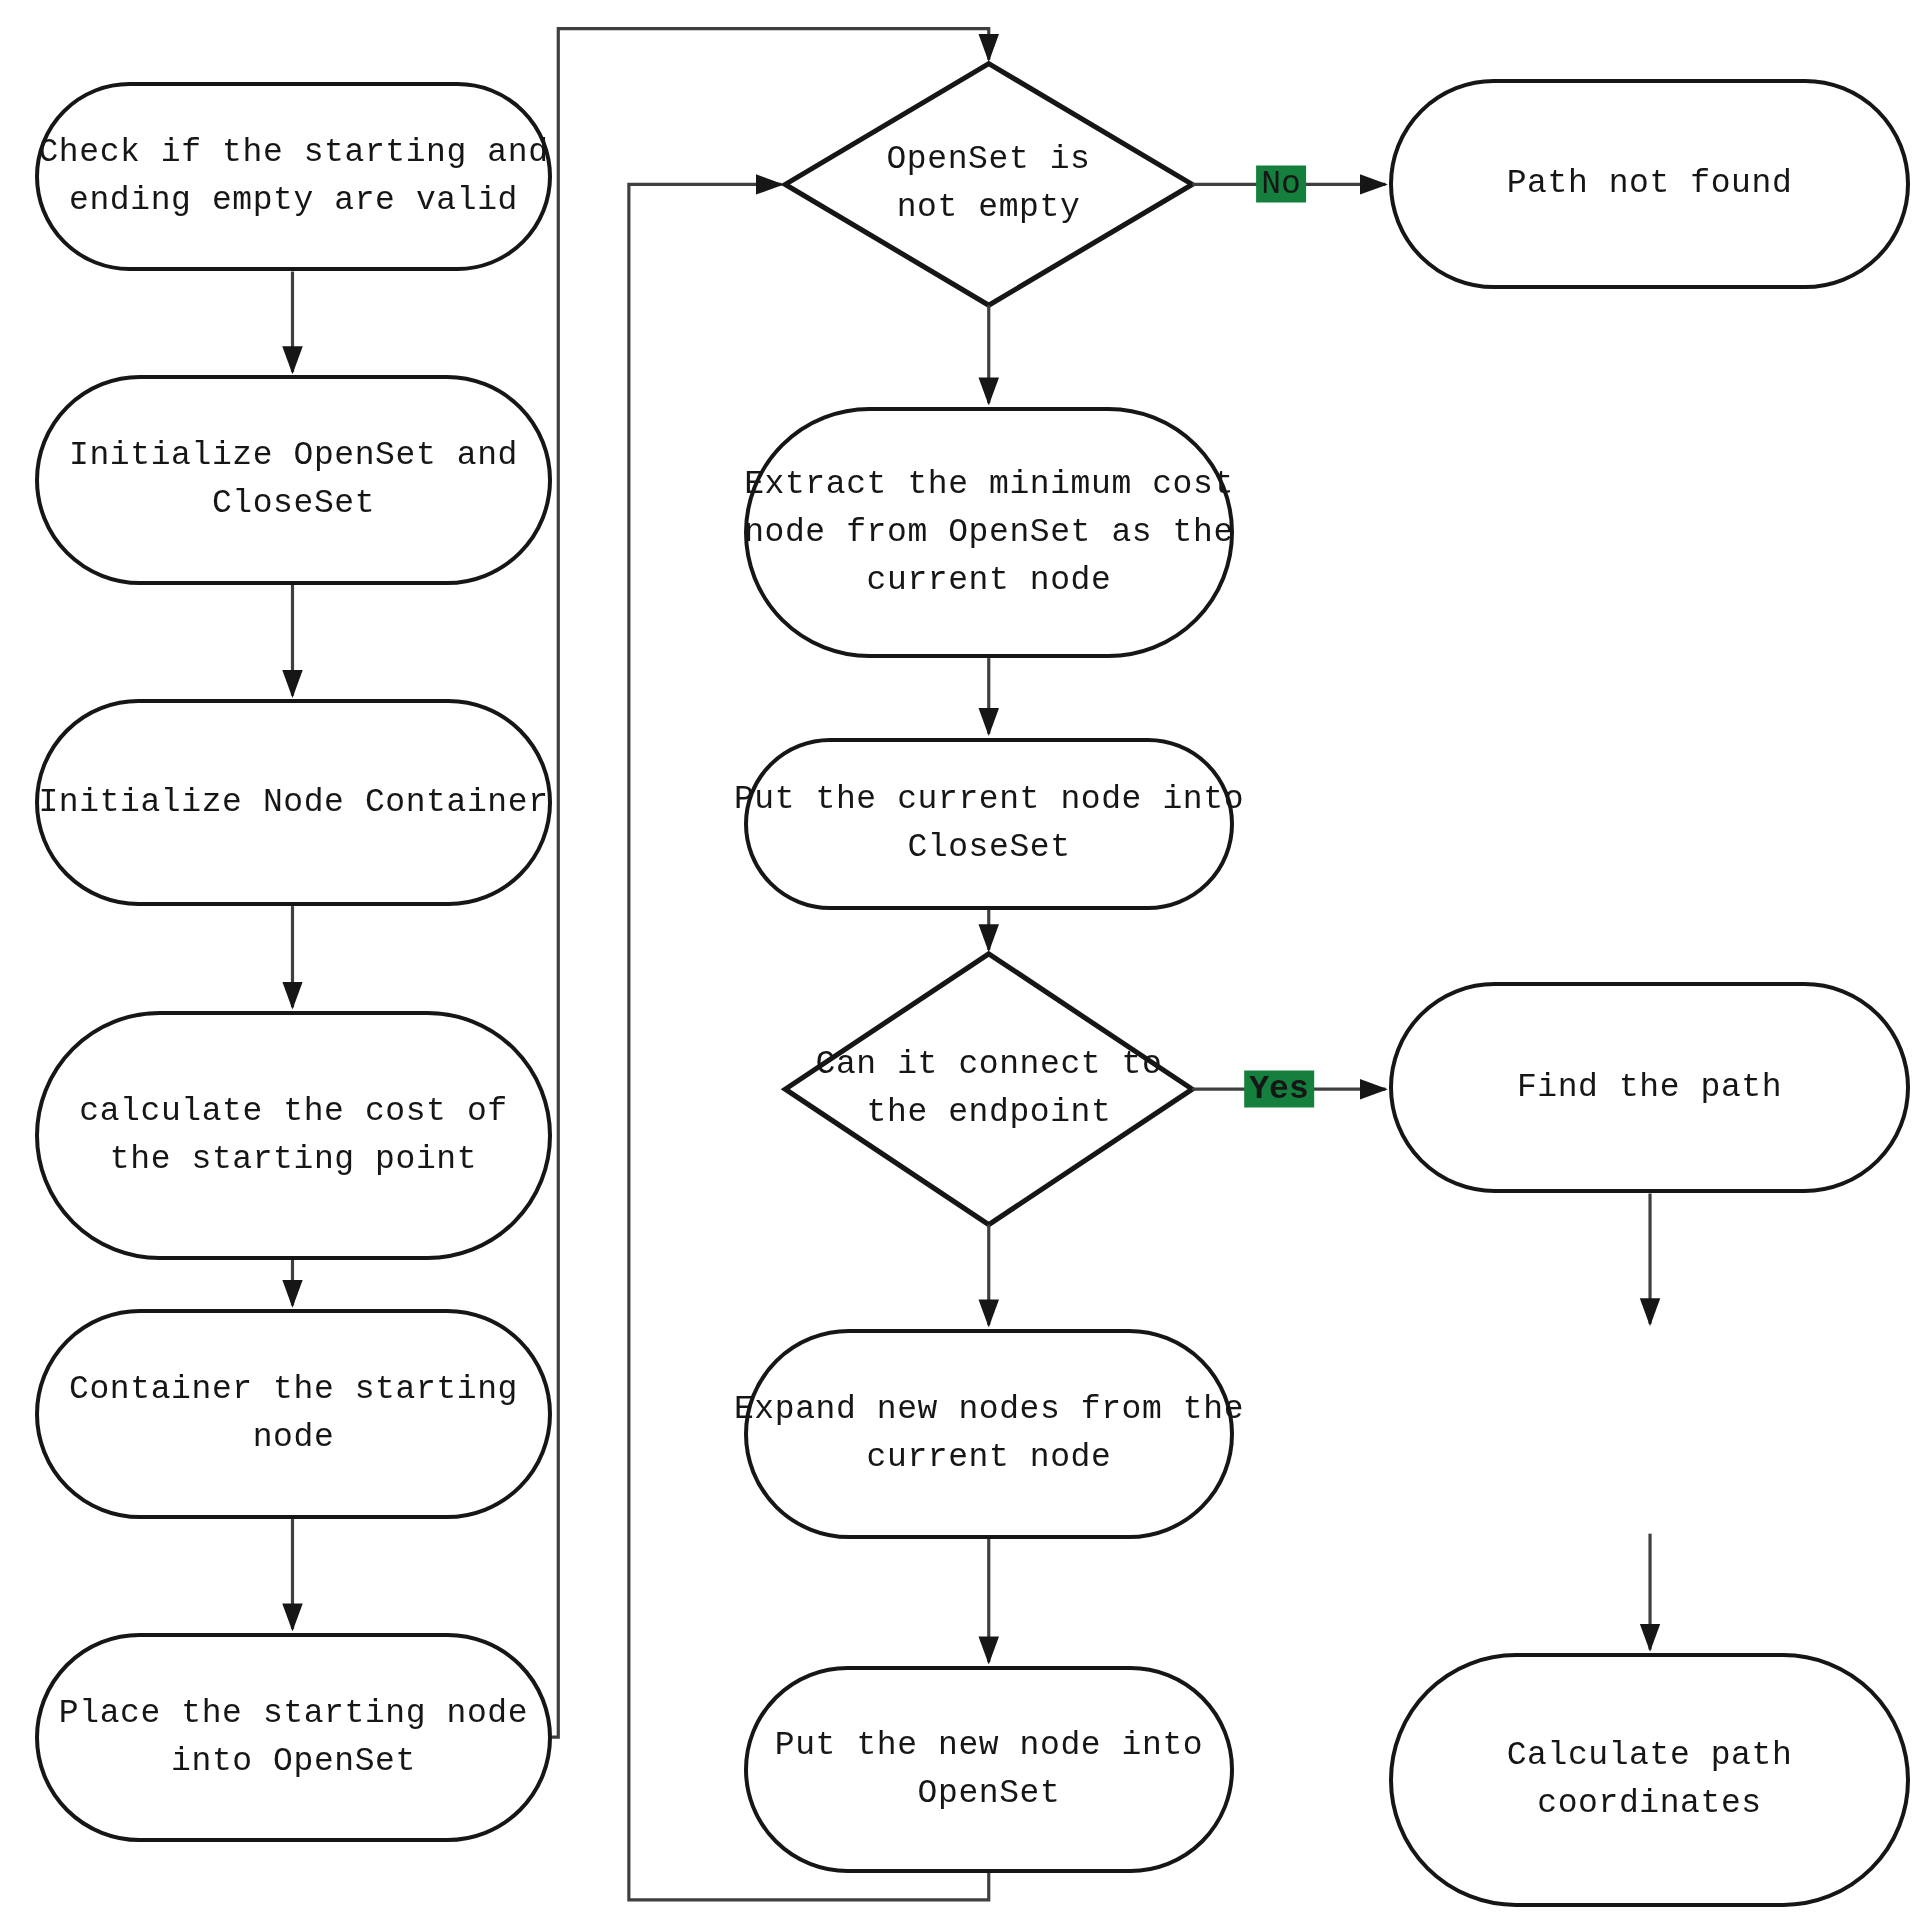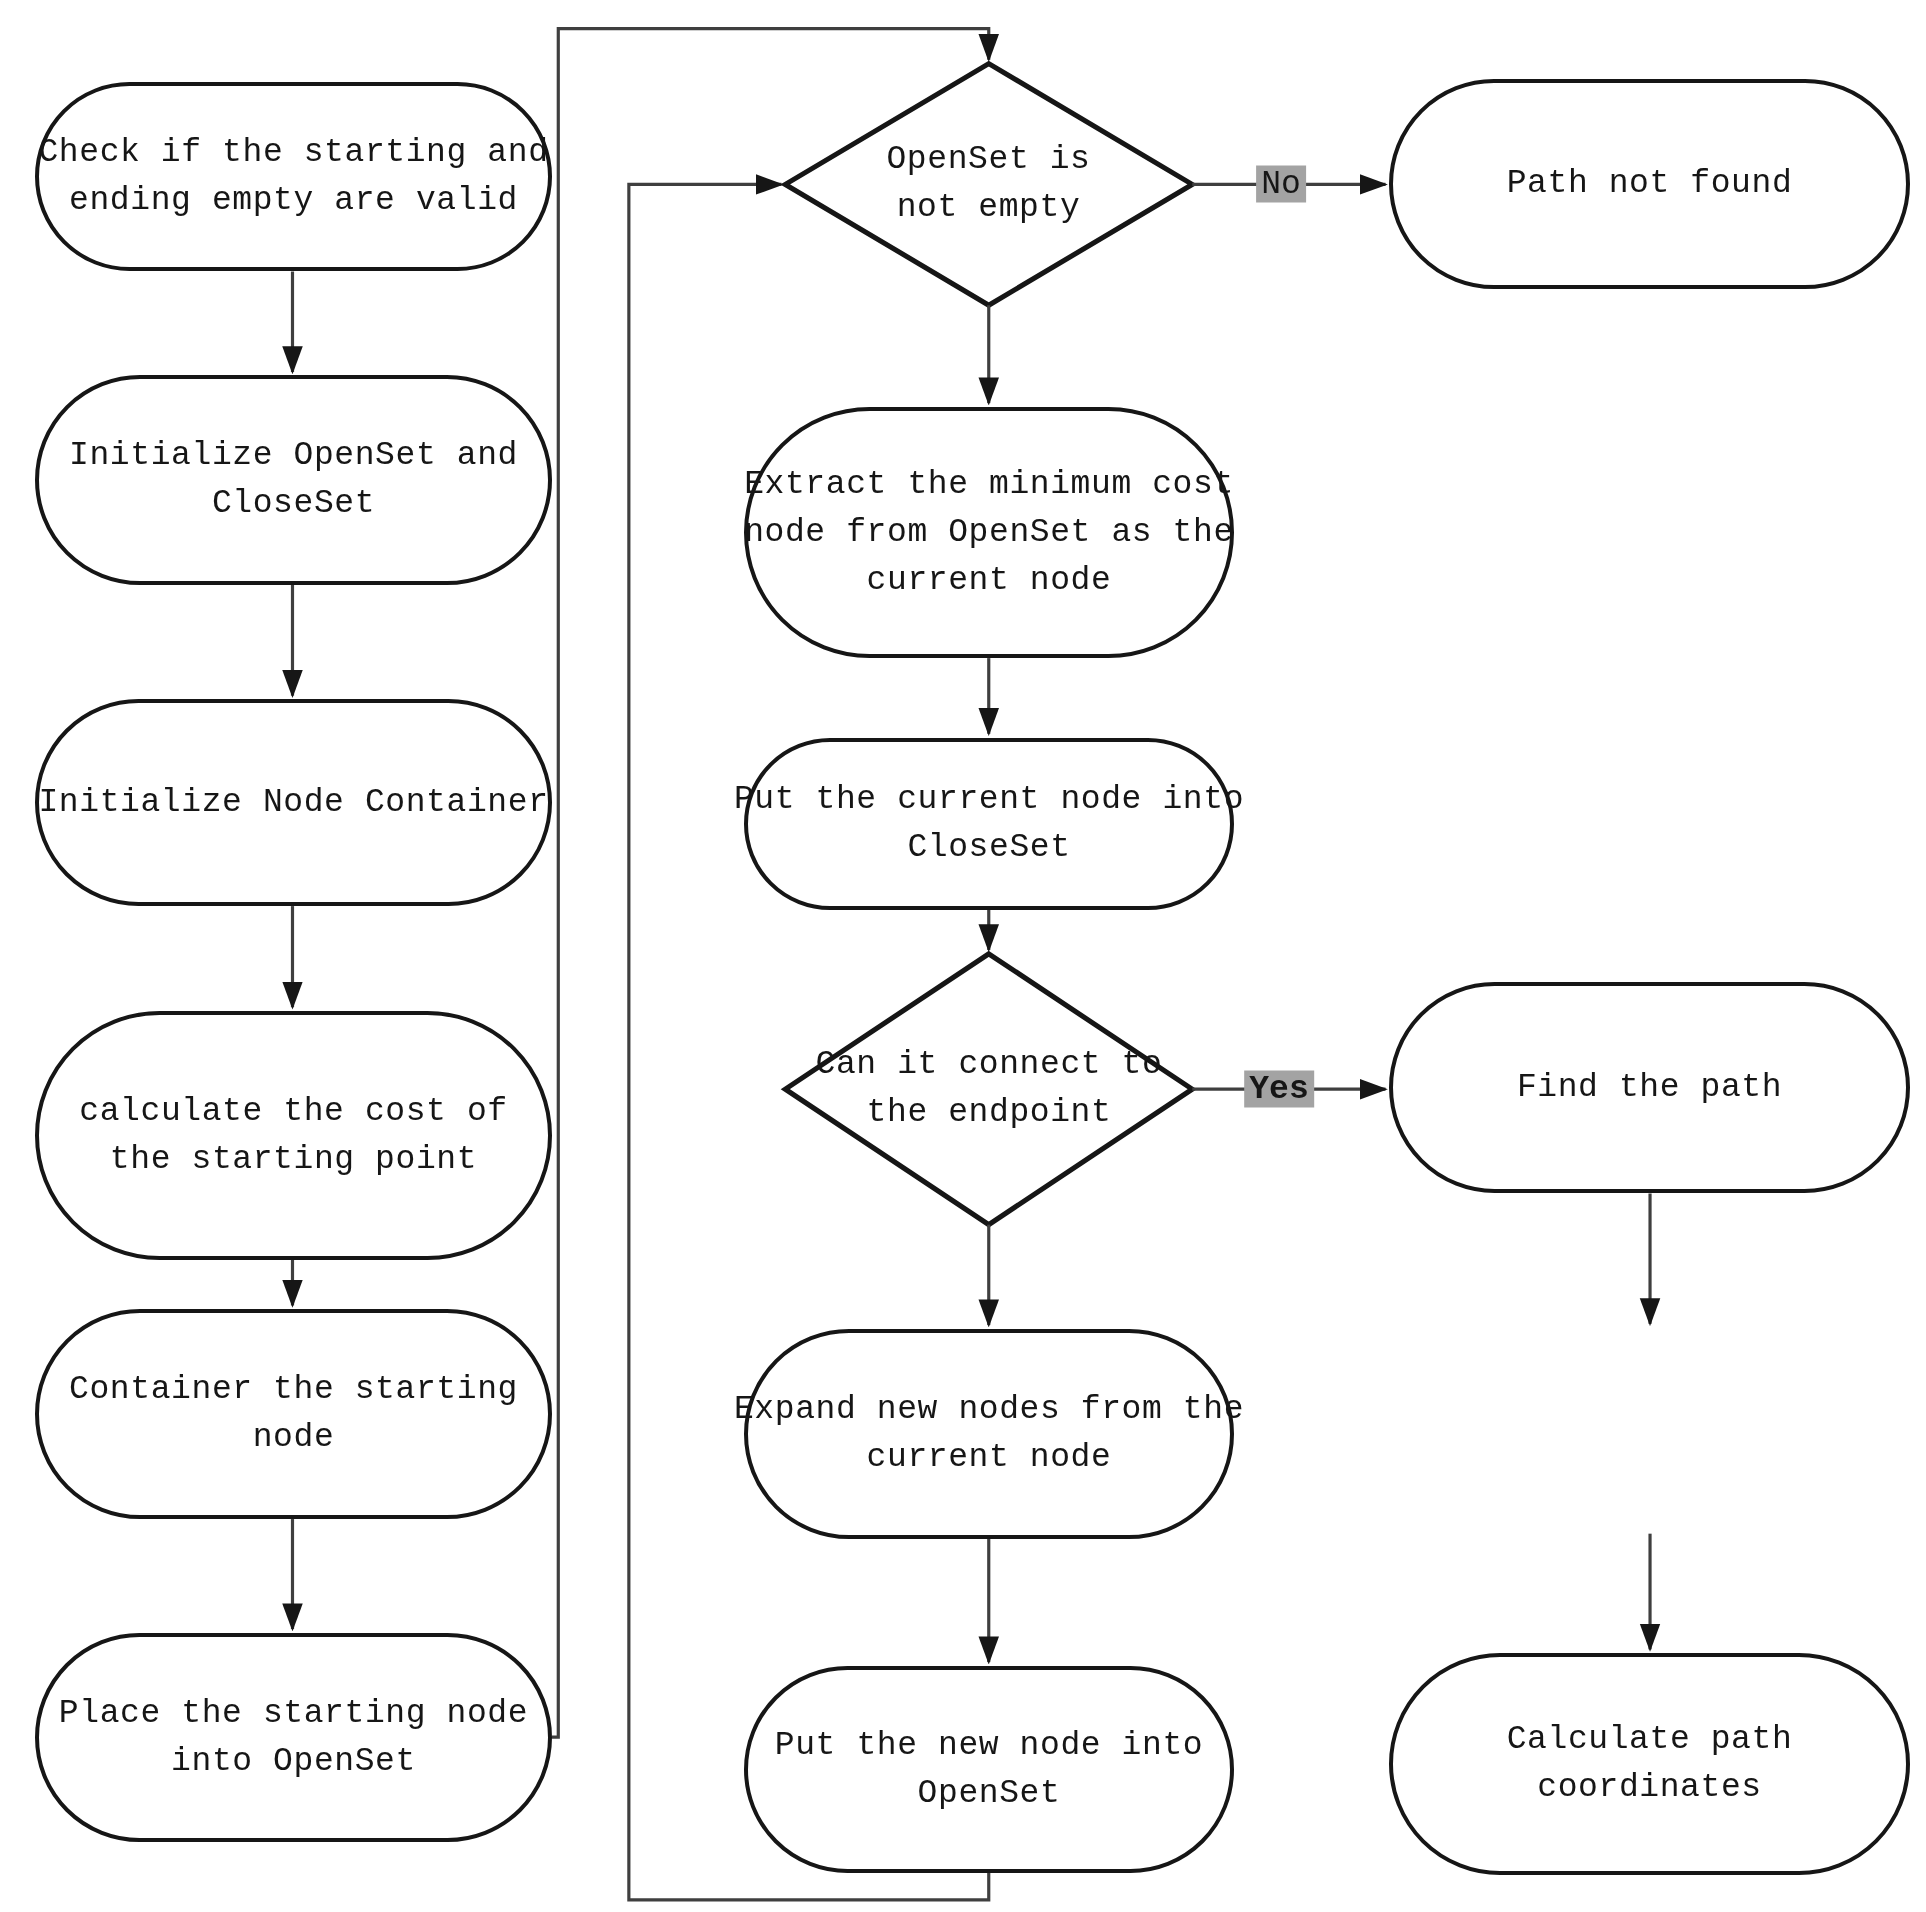--- a/index.html
+++ b/index.html
@@ -20,21 +20,21 @@
     display:flex; flex-direction:column; align-items:center; justify-content:center;
     text-align:center; font-size:33px; line-height:48px; letter-spacing:0.6px;
   }
   .dtext{
     position:absolute; box-sizing:border-box;
     display:flex; flex-direction:column; align-items:center; justify-content:center;
     text-align:center; font-size:33px; line-height:48px; letter-spacing:0.6px;
   }
   .elabel{
     position:absolute; transform:translate(-50%,-50%);
-    background:#a3a3a3; padding:0 5.1px; font-size:33px; line-height:37px;
+    background:#15803d; padding:0 5.1px; font-size:33px; line-height:37px;
   }
   .tline{white-space:nowrap;}
 </style>
 </head>
 <body>
 
 <div class="canvas">
 
   <svg class="wires" viewBox="0 0 3029 3007">
     <defs>
@@ -131,21 +131,21 @@
 
   <div class="node" style="left:1389px;top:79px;width:521px;height:210px;">
     <div class="tline">Path not found</div>
   </div>
 
   <div class="node" style="left:1389px;top:982px;width:521px;height:211px;">
     <div class="tline">Find the path</div>
   </div>
 
 
-  <div class="node" style="left:1389px;top:1653px;width:521px;height:222px;text-align:center;">
+  <div class="node" style="left:1389px;top:1653px;width:521px;height:254px;text-align:center;">
     <div class="tline">Calculate path</div>
     <div class="tline">coordinates</div>
   </div>
 
   <div class="elabel" style="left:1281px;top:184px;">No</div>
   <div class="elabel" style="left:1279px;top:1089px;font-weight:bold;">Yes</div>
 
 </div>
 
 

